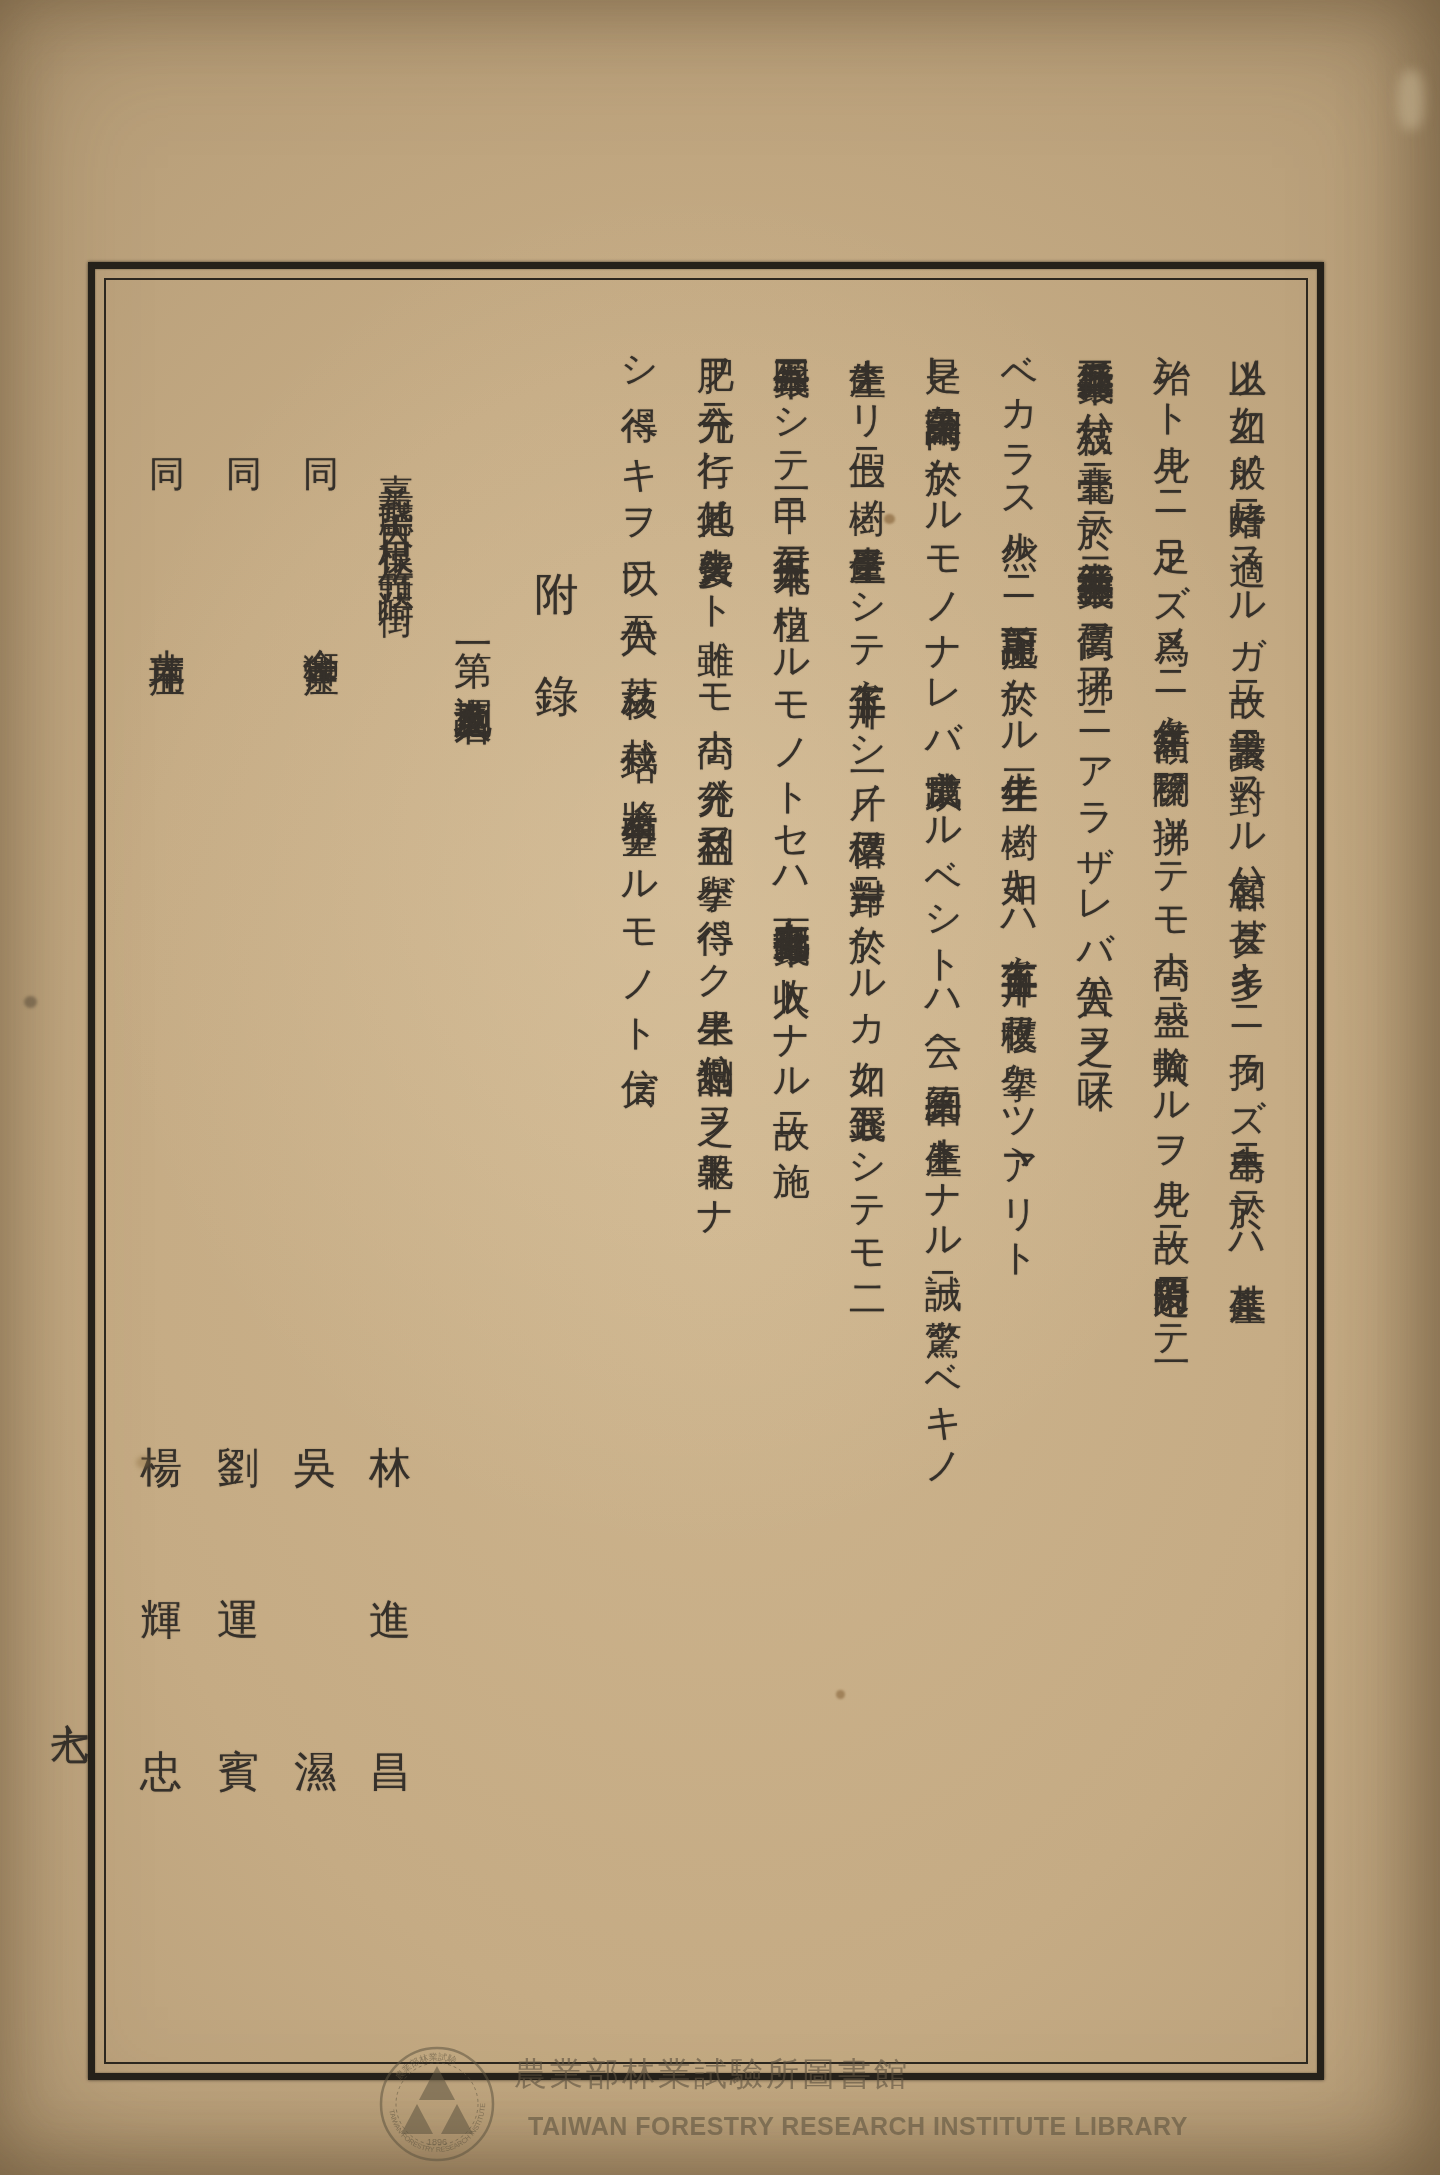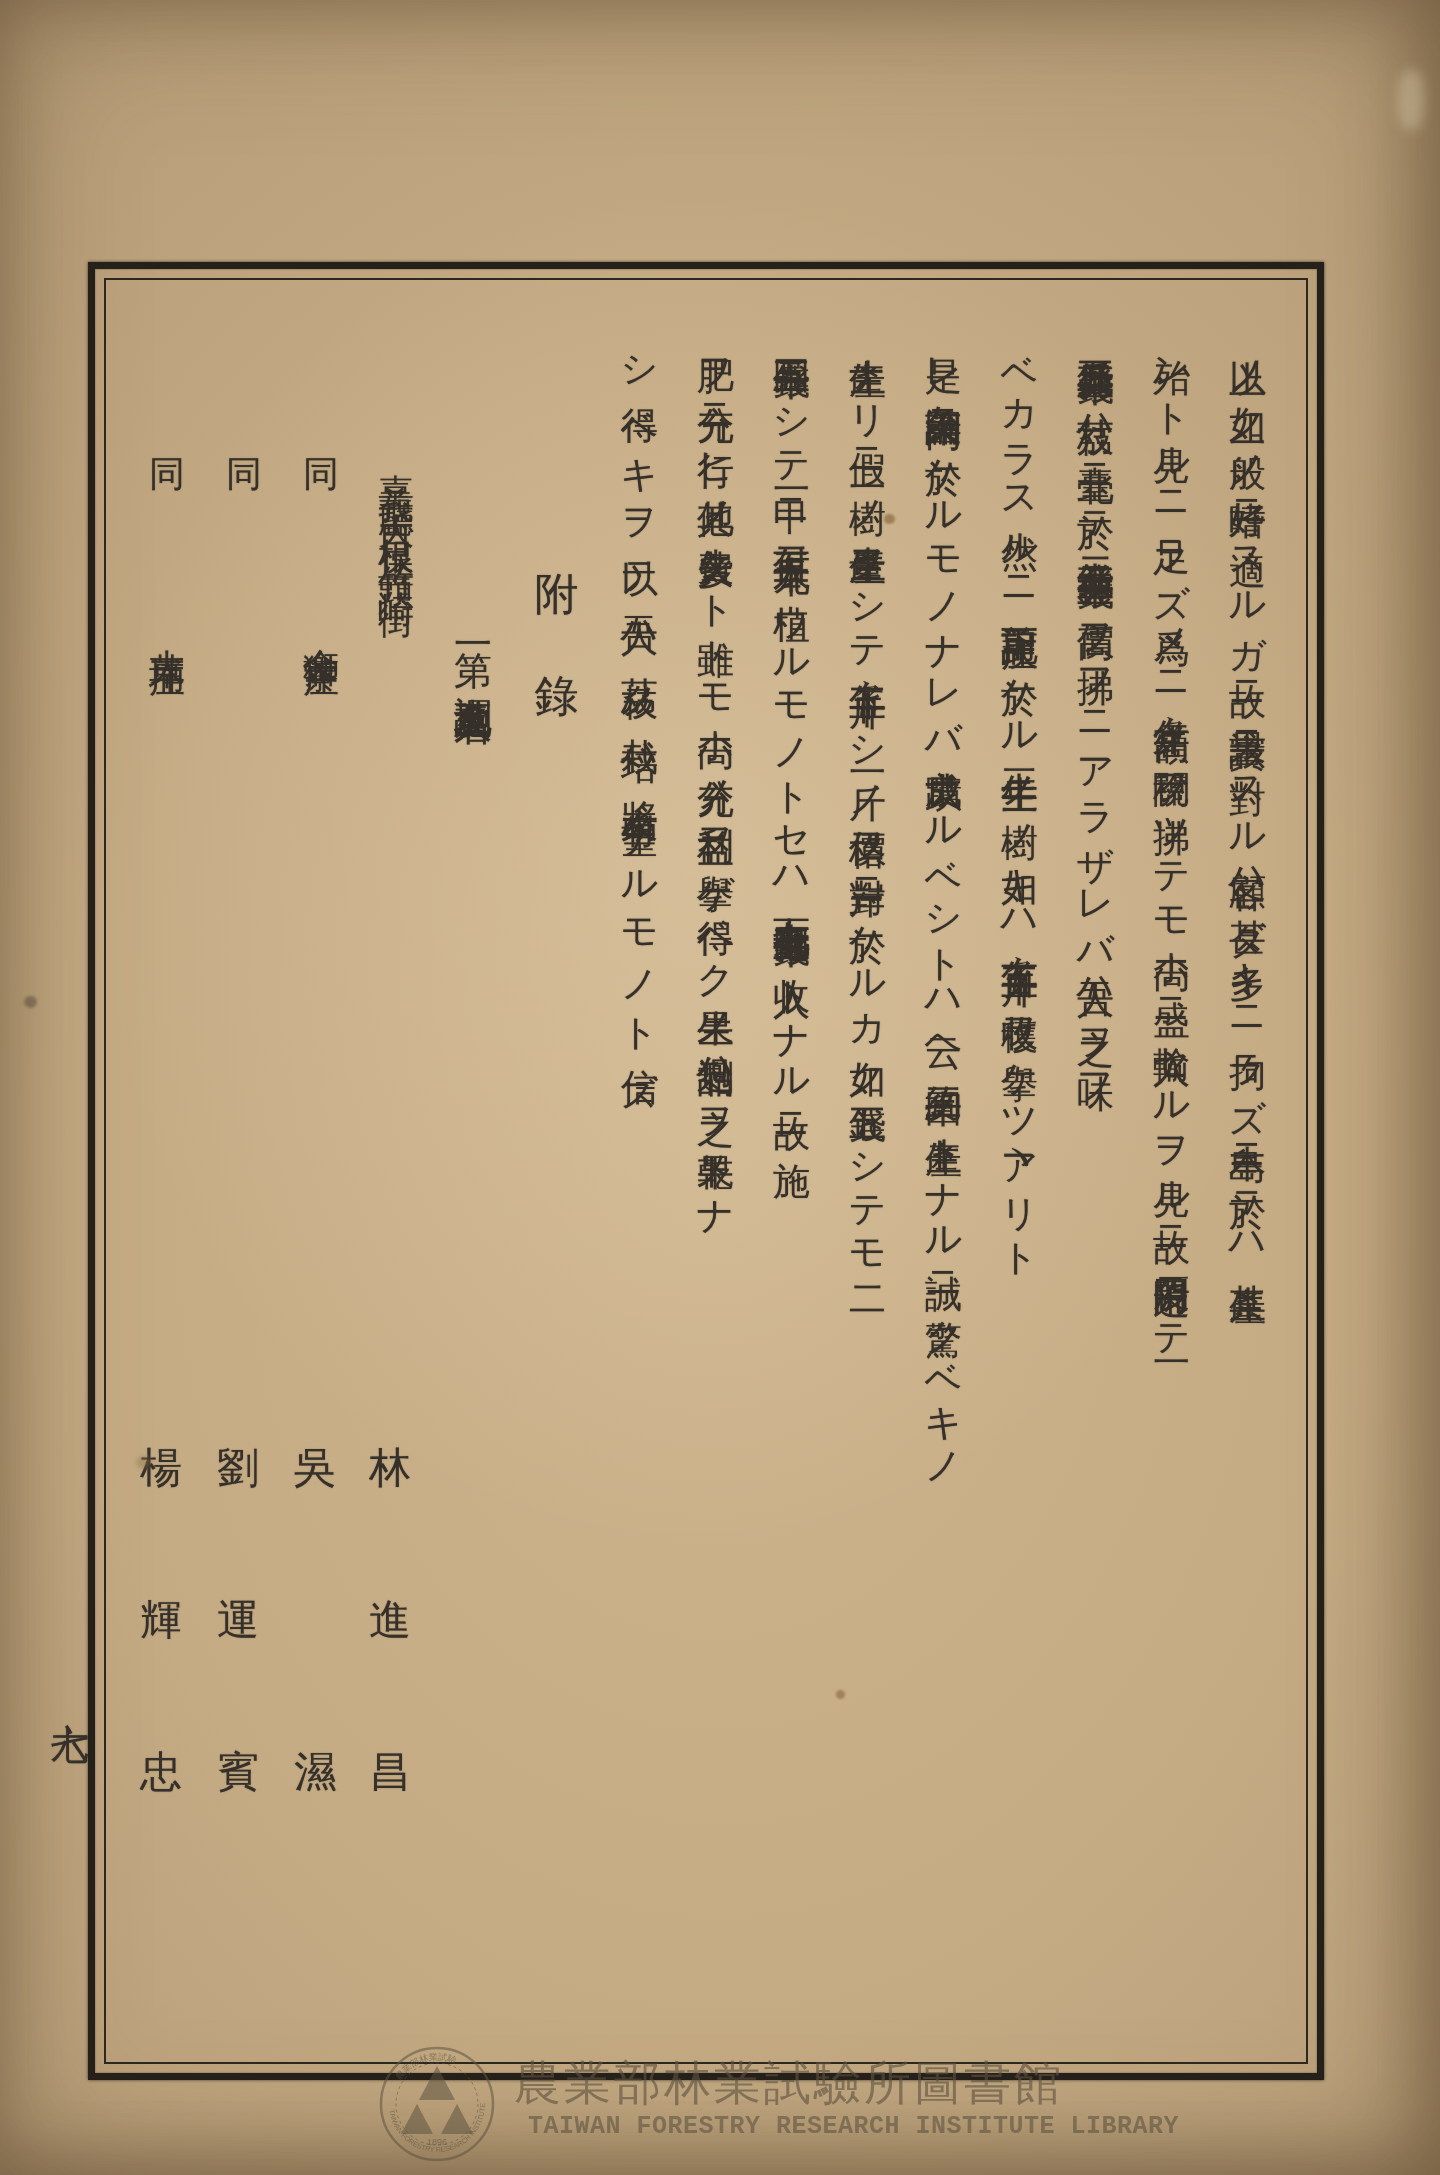--- a/index.html
+++ b/index.html
@@ -31,24 +31,24 @@
   .entry .head-long{top:15px;letter-spacing:13px;}
   .entry .sub{position:absolute;top:190px;left:4px;font-size:36px;letter-spacing:4px;}
   .entry .name{position:absolute;top:1010px;left:0;height:360px;width:46px;
     display:flex;flex-direction:column;justify-content:space-between;align-items:center;
     font-size:42px;text-shadow:0 0 1.2px rgba(48,42,32,.55);}
   .e0{left:367px;} .e1{left:292px;} .e2{left:215px;} .e3{left:138px;}
   
   .page-number{left:44px;top:1692px;font-size:38px;letter-spacing:4px;}
   
   .stamp{position:absolute;left:0;top:0;width:1440px;height:2175px;pointer-events:none;}
-  .stamp-cjk{position:absolute;left:514px;top:2052px;width:556px;font-size:47px;letter-spacing:3px;
+  .stamp-cjk{position:absolute;left:514px;top:2052px;width:556px;font-size:33px;letter-spacing:3px;
     color:rgba(93,83,64,.62);font-family:"Liberation Serif",serif;white-space:nowrap;}
   .stamp-en{position:absolute;left:528px;top:2112px;font-size:25px;font-weight:bold;letter-spacing:.5px;
-    color:rgba(93,83,64,.60);font-family:Liberation Mono, monospace;white-space:nowrap;}
+    color:rgba(93,83,64,.60);font-family:Liberation Sans, sans-serif;white-space:nowrap;}
   .stamp-logo{position:absolute;left:377px;top:2044px;}
   
   .speck{position:absolute;border-radius:50%;pointer-events:none;}
   .s1{left:884px;top:514px;width:11px;height:10px;background:rgba(122,86,44,.55);filter:blur(1px);}
   .s2{left:836px;top:1690px;width:9px;height:9px;background:rgba(122,86,44,.5);filter:blur(1px);}
   .s3{left:24px;top:996px;width:13px;height:12px;background:rgba(70,60,44,.45);filter:blur(1.5px);}
   .s4{left:136px;top:1456px;width:15px;height:13px;background:rgba(140,110,66,.4);filter:blur(2px);}
   .s5{left:1398px;top:70px;width:26px;height:60px;background:rgba(230,214,180,.35);filter:blur(6px);border-radius:40%;}
 </style>
 </head>

